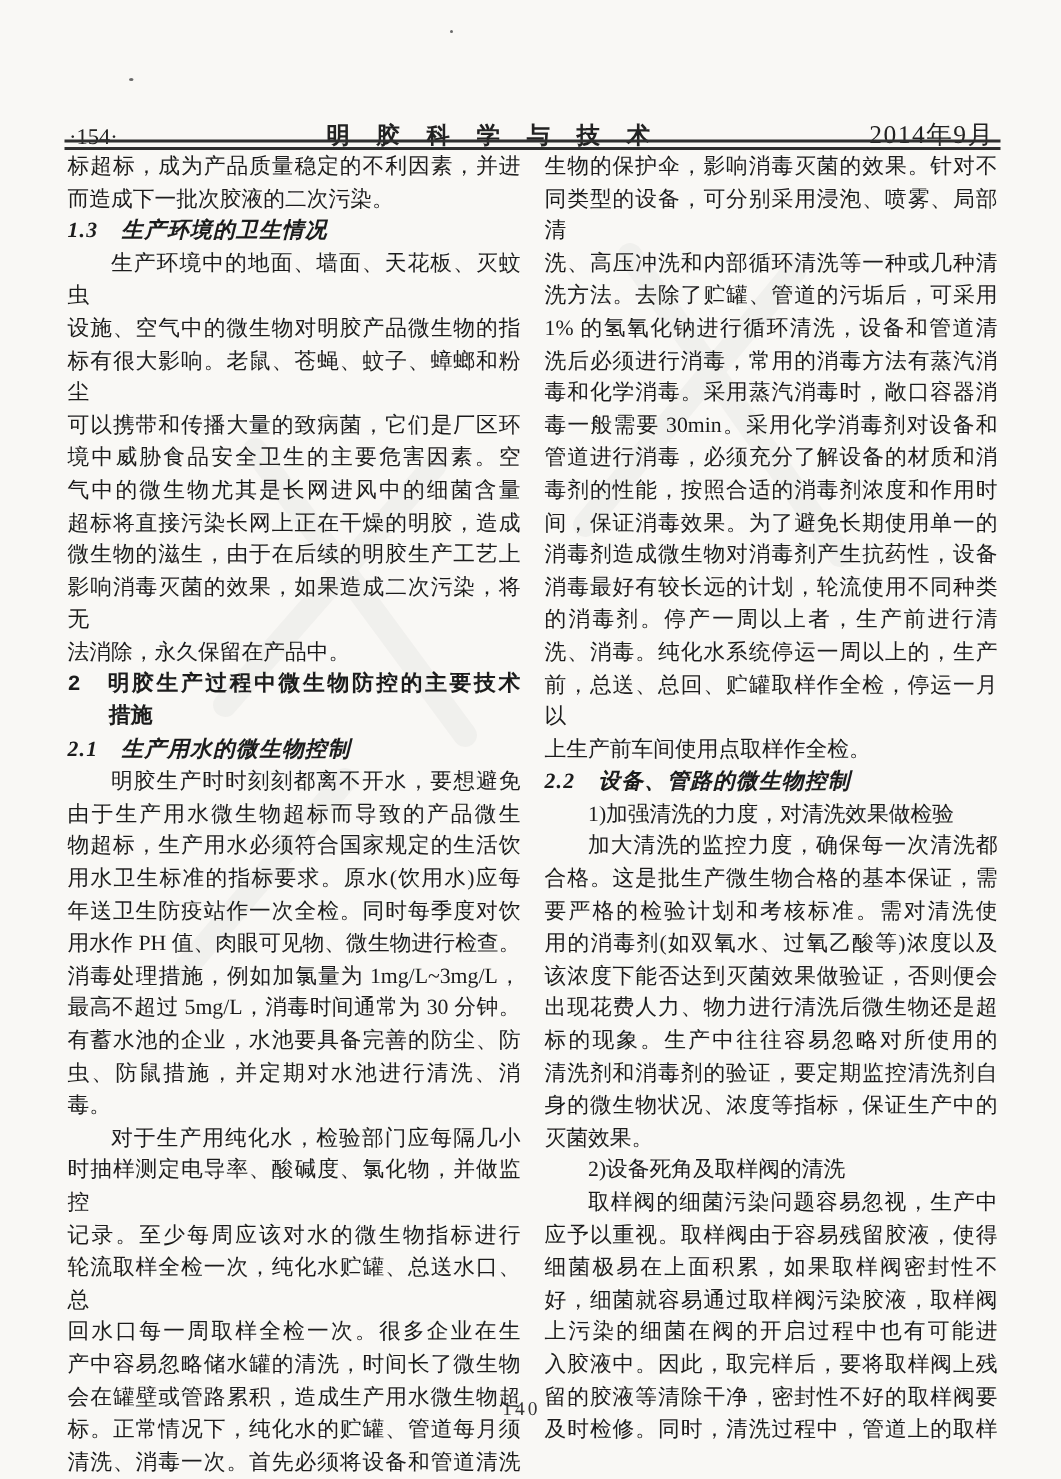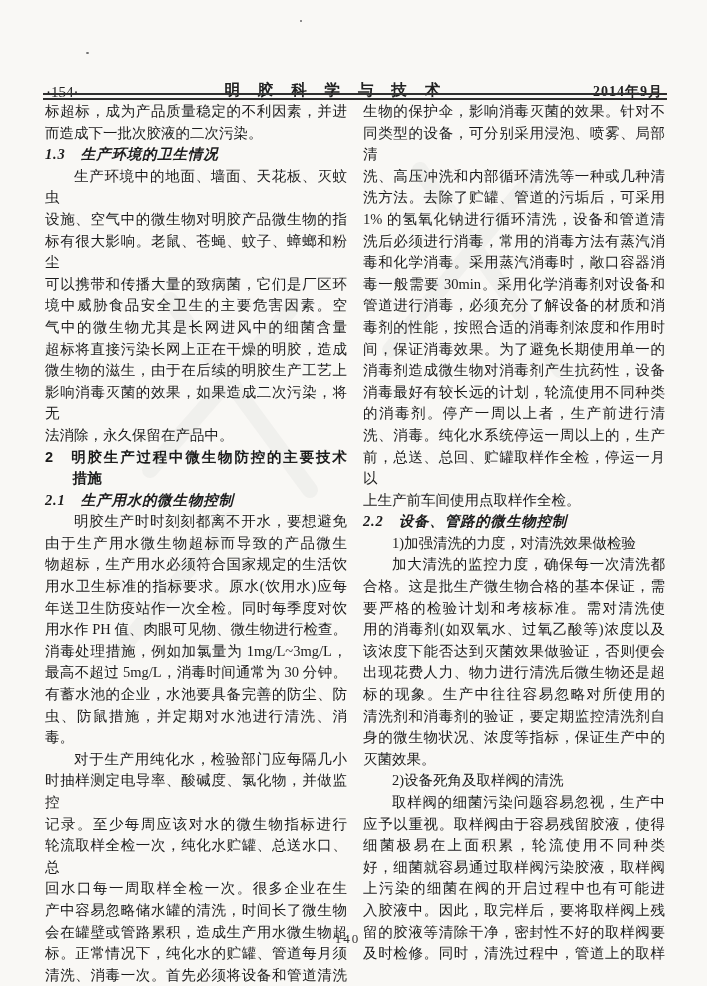--- a/index.html
+++ b/index.html
@@ -8,40 +8,40 @@
     position:relative;width:707px;height:986px;margin:0 auto;
     background:var(--bg,#f9f8f5);overflow:hidden;color:var(--text,#1c1c1c);
   }
   
   .hdr{
     position:absolute;left:46px;right:44px;top:70px;height:20px;
     display:flex;justify-content:space-between;align-items:flex-end;
     font-size:15px;color:#222;margin-top:11px;
   }
   .hdr .ptitle{letter-spacing:7px;font-size:15.5px;font-weight:600;}
-  .hdr .pdate{font-size:14px;letter-spacing:1px;font-weight:bold;}
+  .hdr .pdate{font-size:17px;letter-spacing:1px;}
   .hdr .pnum-label{font-size:15px;}
   .rule{
     position:absolute;left:43px;right:40px;top:93px;height:3px;
     border-top:2px solid var(--rule,#2f2f2f);
     border-bottom:2px solid var(--rule,#4a4a4a);
   }
   
   .columns{
     position:absolute;top:101px;left:45px;width:620px;
     display:flex;gap:16px;
   }
   .col{width:306px;font-size:14.5px;line-height:21.6px;}
   .block{margin:0;padding:0;}
   .line{display:block;text-align:justify;}
   .line.fill{text-align-last:justify;-moz-text-align-last:justify;}
   .line.indent{text-indent:2em;}
   .style-kai .line{font-style:italic;font-weight:700;letter-spacing:0.8px;}
   .style-bold .line{
-    font-family:Liberation Sans, sans-serif;
+    font-family:Liberation Mono, monospace;
     font-weight:700;letter-spacing:0.2px;
   }
   .style-bold .line.indent{text-indent:1.9em;}
   
   .ftr{
     position:absolute;left:0;right:12px;top:931px;text-align:center;
     font-size:13px;letter-spacing:2px;color:#333;
   }
   
   .watermark{position:absolute;top:90px;left:60px;width:580px;height:700px;
@@ -169,21 +169,21 @@
           <span class="line fill">清洗剂和消毒剂的验证，要定期监控清洗剂自</span>
           <span class="line fill">身的微生物状况、浓度等指标，保证生产中的</span>
           <span class="line">灭菌效果。</span>
         </p>
         <p class="block style-body">
           <span class="line indent">2)设备死角及取样阀的清洗</span>
         </p>
         <p class="block style-body">
           <span class="line indent fill">取样阀的细菌污染问题容易忽视，生产中</span>
           <span class="line fill">应予以重视。取样阀由于容易残留胶液，使得</span>
-          <span class="line fill">细菌极易在上面积累，轮流使用不同种类</span>
+          <span class="line fill">细菌极易在上面积累，如果取样阀密封性不</span>
           <span class="line fill">好，细菌就容易通过取样阀污染胶液，取样阀</span>
           <span class="line fill">上污染的细菌在阀的开启过程中也有可能进</span>
           <span class="line fill">入胶液中。因此，取完样后，要将取样阀上残</span>
           <span class="line fill">留的胶液等清除干净，密封性不好的取样阀要</span>
           <span class="line fill">及时检修。同时，清洗过程中，管道上的取样</span>
         </p>
       </section>
   </div>
 
   <div class="ftr">

